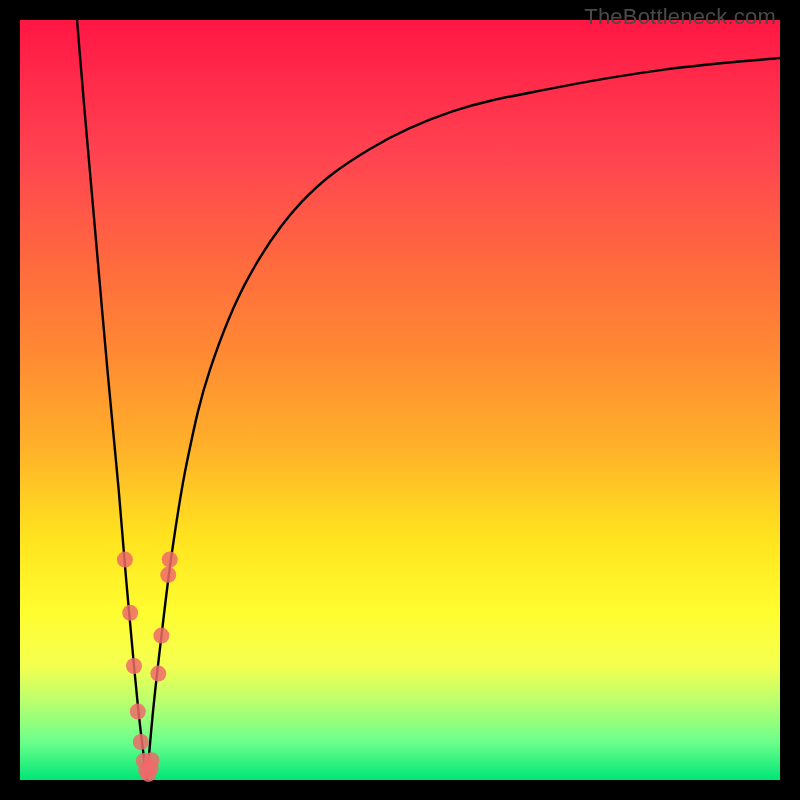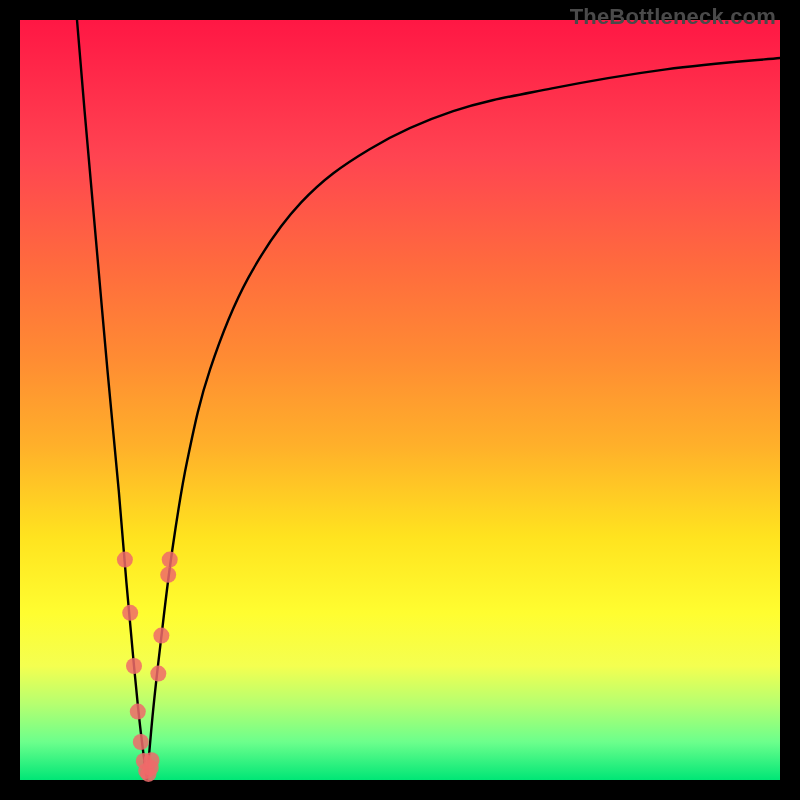--- a/index.html
+++ b/index.html
@@ -29,21 +29,21 @@
       #b6ff70 90%,
       #6cff8c 95%,
       #00e676 100%);
   }
   .watermark {
     position: absolute;
     top: 4px;
     right: 24px;
     font-family: Arial, Helvetica, sans-serif;
     font-size: 22px;
-    font-weight: 700;
+    font-weight: 400;
     color: #4a4a4a;
     letter-spacing: 0.2px;
     user-select: none;
   }
   svg.plot {
     position: absolute;
     left: 20px;
     top: 20px;
     width: 760px;
     height: 760px;

